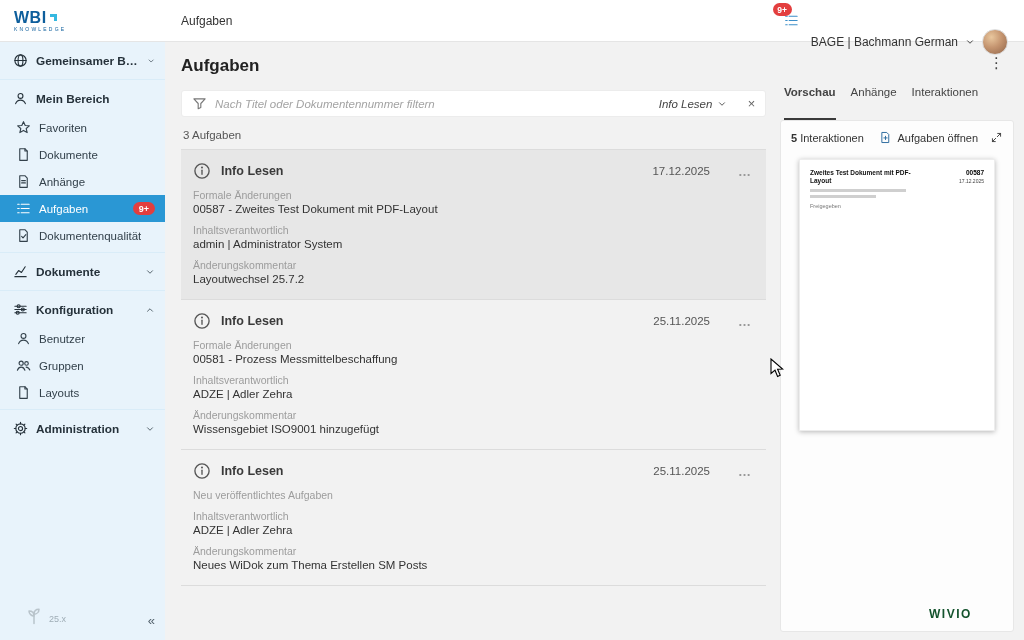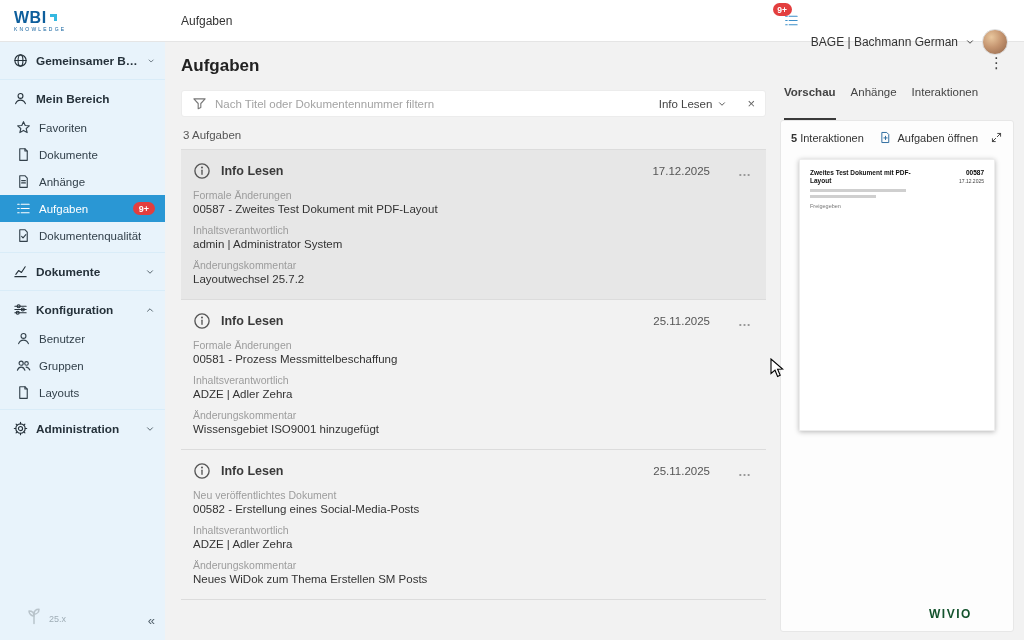--- a/index.html
+++ b/index.html
@@ -42,21 +42,21 @@
   .sb-badge { margin-left:auto; background:#e33e3e; color:#fff; font-size:9px; font-weight:bold; border-radius:9px; padding:1.5px 6px; }
   .sb-spacer { flex:1; }
   .sb-footer { display:flex; align-items:center; gap:5px; padding:10px 12px 14px 24px; color:#aebbc3; }
   .sb-version { font-size:9px; color:#9fadb6; margin-top:6px; }
   .sb-collapse { position:absolute; right:10px; bottom:12px; font-size:13px; color:#51606b; cursor:pointer; }
 
   
   .main { flex:1; min-width:0; padding:12px 8px 0 16px; display:flex; flex-direction:column; }
   .m-title-row { display:flex; align-items:center; margin:2px 0 14px; }
   .m-title { font-size:17px; font-weight:bold; color:#222; }
-  .filterbar { background:#fff; border:1px solid #ececec; border-radius:3px; height:27px; display:flex; align-items:center; padding:0 10px; gap:8px; flex:0 0 auto; }
+  .filterbar { background:#fff; border:1px solid #ececec; border-radius:3px; height:27px; display:flex; align-items:center; padding:0 10px; gap:8px; flex:0 0 auto;font-style:italic; }
   .filter-funnel { color:#777; }
   .filter-placeholder { flex:1; font-size:11.5px; color:#a3a3a3; overflow:hidden; white-space:nowrap; }
   .filter-dd { display:flex; align-items:center; gap:5px; font-size:11.5px; color:#444; cursor:pointer; }
   .filter-clear { font-size:13px; color:#666; margin-left:12px; cursor:pointer; }
   .count { font-size:11.5px; color:#555; margin:12px 0 8px 2px; }
   .tasks { border-top:1px solid #dcdcdc; overflow:hidden; }
   .task { border-bottom:1px solid #dcdcdc; padding:12px 14px 14px 12px; cursor:pointer; }
   .task.selected { background:#e7e7e7; }
   .task-head { display:flex; align-items:center; gap:10px; }
   .info-ic { color:#555; width:18px; height:18px; flex:0 0 18px; }
@@ -334,22 +334,21 @@
           <svg class="ic info-ic" viewBox="0 0 16 16">
               <circle cx="8" cy="8" r="6.3"></circle>
               <path d="M8 7.3v3.6"></path>
               <circle class="fill" cx="8" cy="4.9" r=".9"></circle>
             </svg>
           <span class="task-title">Info Lesen</span>
           <span class="task-date">25.11.2025</span>
           <span class="task-more">…</span>
         </div>
         <div class="f">
-            <div class="fl">Neu veröffentlichtes Dokument</div>
-            <div class="fv">00582 - Erstellung eines Social-Media-Posts</div>
+            <div class="fl">Neu veröffentlichtes Aufgaben</div>
           </div>
         <div class="f">
             <div class="fl">Inhaltsverantwortlich</div>
             <div class="fv">ADZE | Adler Zehra</div>
           </div>
         <div class="f">
             <div class="fl">Änderungskommentar</div>
             <div class="fv">Neues WiDok zum Thema Erstellen SM Posts</div>
           </div>
       </article>

